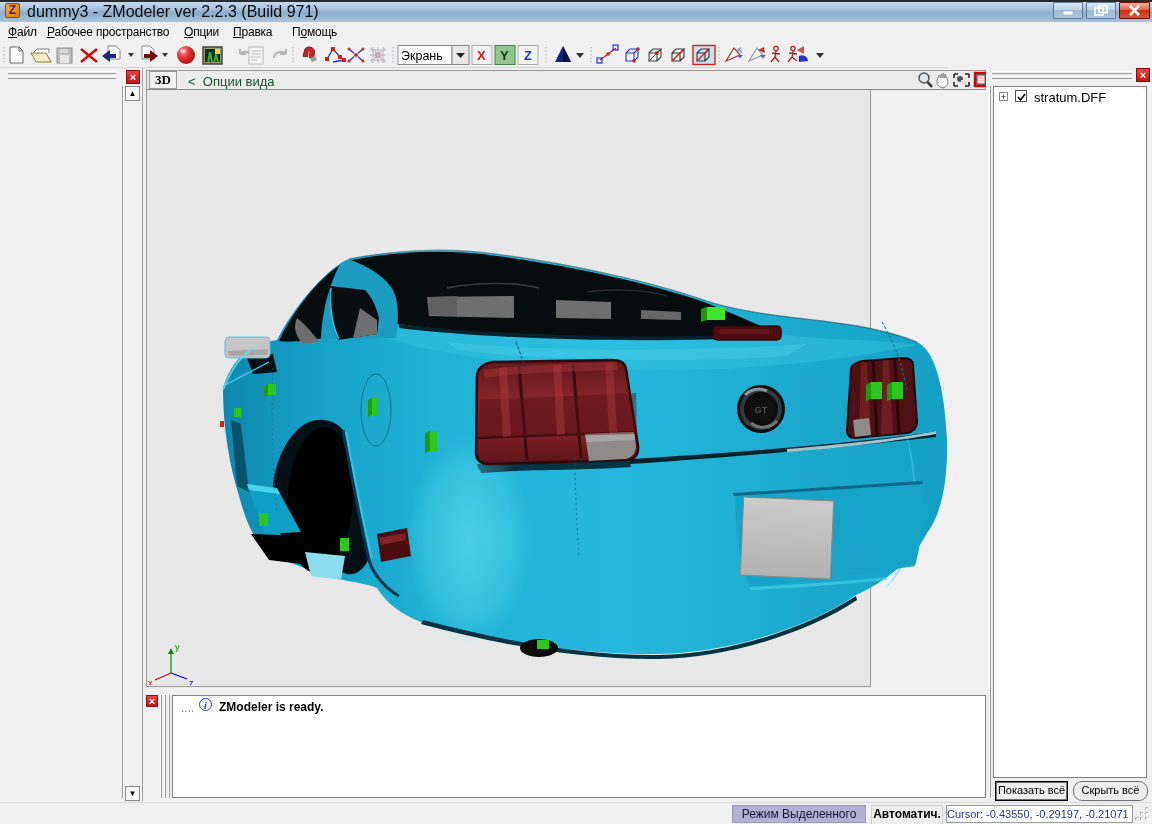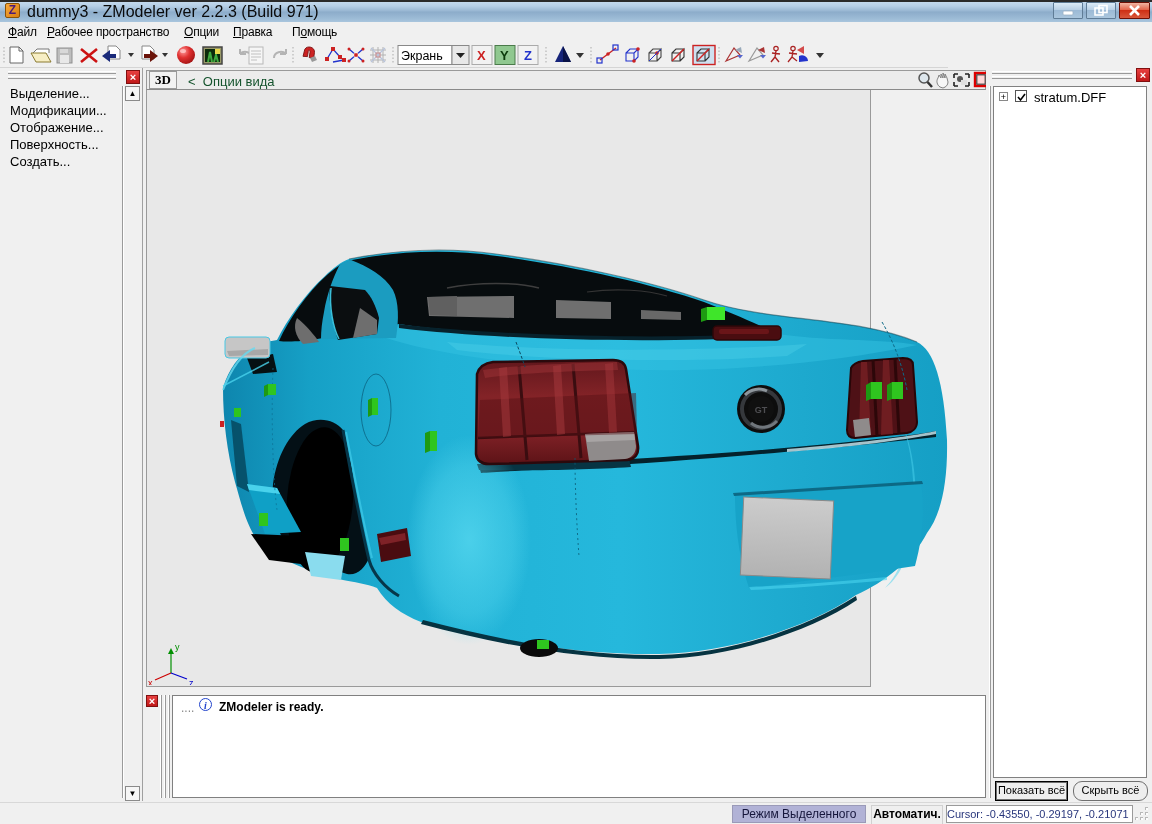--- a/index.html
+++ b/index.html
@@ -198,21 +198,20 @@
     <circle cx="45" cy="9" r="3" fill="#555"></circle>
     <rect x="46" y="10" width="6" height="5" fill="#e0e0e0"></rect>
     <rect x="60" y="3" width="12" height="13" fill="#ffd8d8" stroke="#dd0000" stroke-width="2.4"></rect>
     <rect x="61.8" y="4.8" width="8.4" height="9.4" fill="none" stroke="#444" stroke-width="1.2"></rect>
   </svg>
 
   <div class="abs" id="leftpanel">
     <div class="griph" style="left:8px; top:3px; width:108px;"></div>
     <div class="griph" style="left:8px; top:8px; width:108px;"></div>
     <div style="position:absolute; left:122px; top:18px; width:2px; height:712px; border-left:1px solid #9a9a9a; border-right:1px solid #fff;"></div>
-    <div id="lp-items" class="abs">Выделение...<br>Модификации...<br>Отображение...<br>Поверхность...<br>Создать...</div>
   </div>
   <div class="redx" style="left:126px; top:70px;">×</div>
   <div class="sbbtn" style="left:125px; top:86px;">▲</div>
   <div class="sbbtn" style="left:125px; top:786px;">▼</div>
 
   <div class="abs" id="vphead"></div>
   <div class="abs" id="btn3d">3D</div>
   <div class="abs" id="vpopts">&lt;&nbsp;&nbsp;Опции вида</div>
   <div class="abs" id="viewport">
   <svg width="838" height="595" viewBox="0 0 838 595" style="position:absolute;left:0;top:0">

